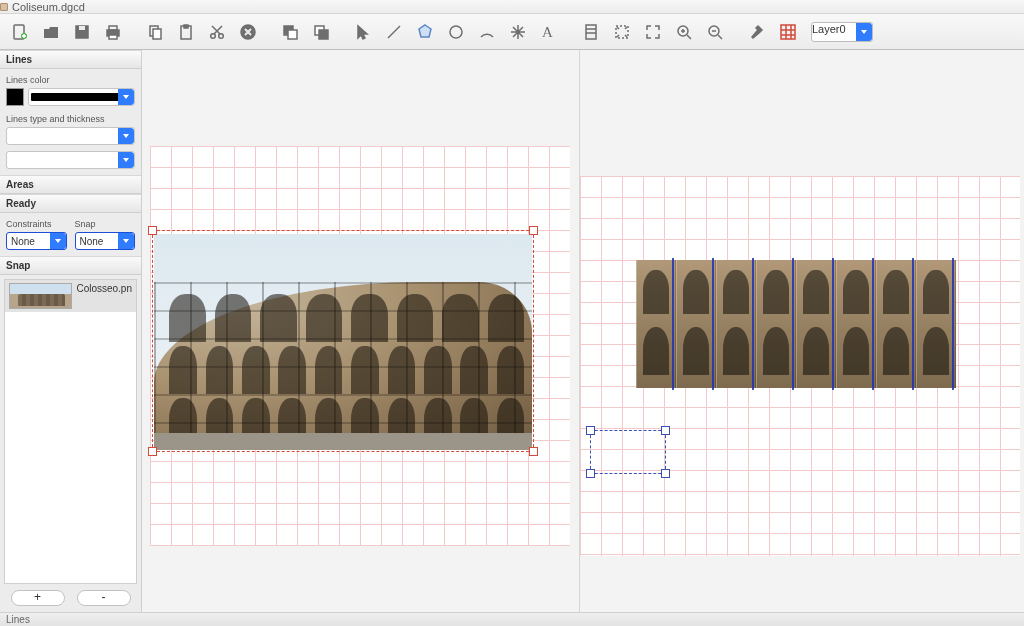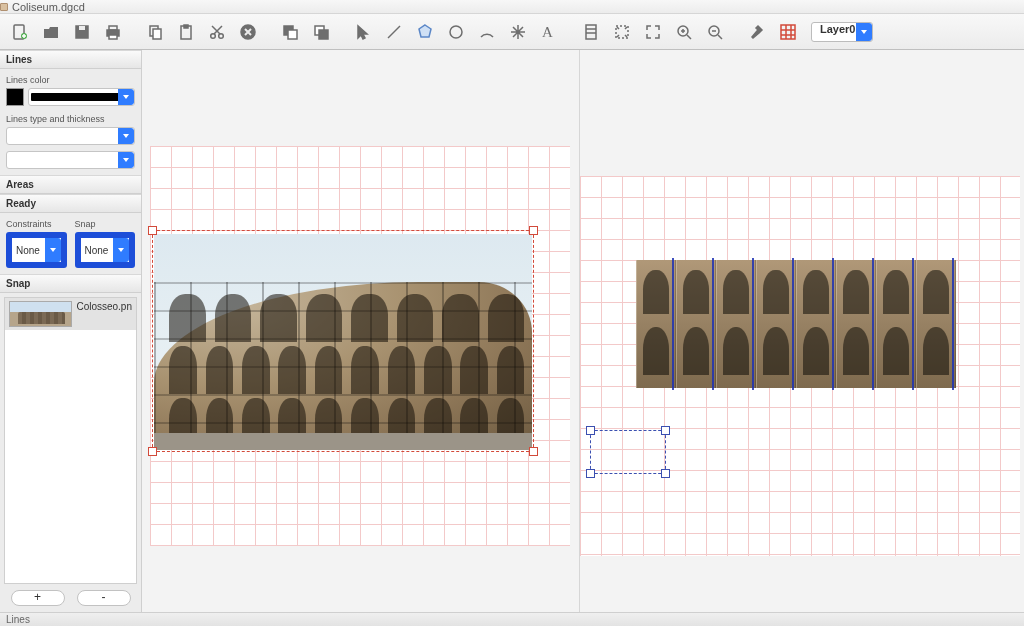--- a/index.html
+++ b/index.html
@@ -62,23 +62,22 @@
   .tool-btn.blueish svg { stroke:#5b87c7; }
   .tool-btn .solid { fill:#6e6e6e; }
   .layer-select {
     margin-left: 6px;
     width: 62px;
     height: 20px;
     font-size: 11px;
     border: 1px solid #bcbcbc;
     border-radius: 3px;
     background: #fff;
-    padding-left: 8px;
+    padding-left: 0;
     position:relative;
-    font-weight:bold;
   }
   .select-arrow {
     position:absolute;
     right:0; top:0;
     width:16px; height:100%;
     background:#2f7cff;
     border-top-right-radius:3px;
     border-bottom-right-radius:3px;
     display:flex;align-items:center;justify-content:center;
   }
@@ -124,21 +123,21 @@
     position:relative;
     overflow:hidden;
   }
   .bar-input.black::before{
     content:"";position:absolute;left:2px;right:2px;top:4px;bottom:4px;background:#000;border-radius:1px;
   }
   .bar-input .select-arrow{width:16px;}
   .row { display:flex; gap:8px; }
   .col { display:flex; flex-direction:column; flex:1; }
   .mini-select {
-    height:36px;border:6px solid #1d4ed8;border-radius:3px;background:#fff;
+    height:18px;border:1px solid #1d4ed8;border-radius:3px;background:#fff;
     font-size:10px; padding-left:4px; display:flex;align-items:center;position:relative;
   }
   .mini-select .select-arrow{width:16px;}
   .base-list {
     flex:1; background:#fff; border:1px solid #cfcfcf; margin:4px 4px 0 4px;
     overflow:auto;
   }
   .base-item { display:flex;align-items:flex-start;gap:4px;padding:3px 4px; font-size:10px; }
   .base-item.sel { background:#e3e3e3; }
   .thumb {

